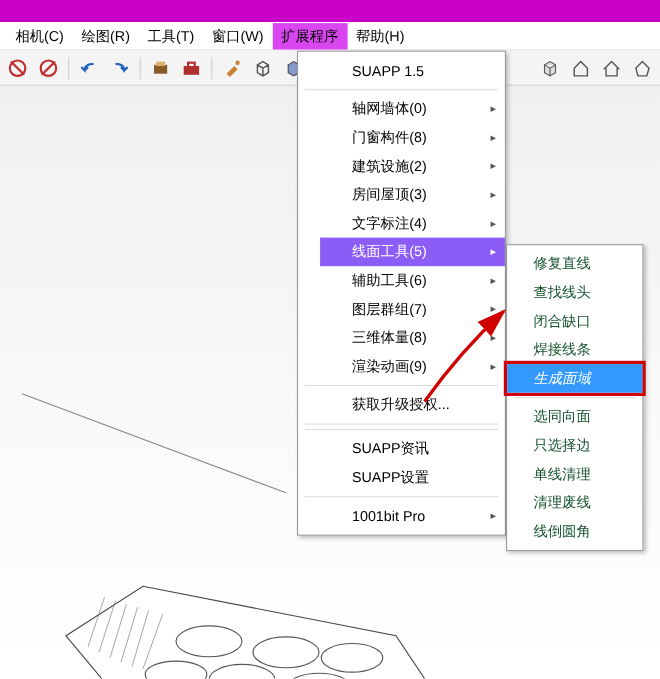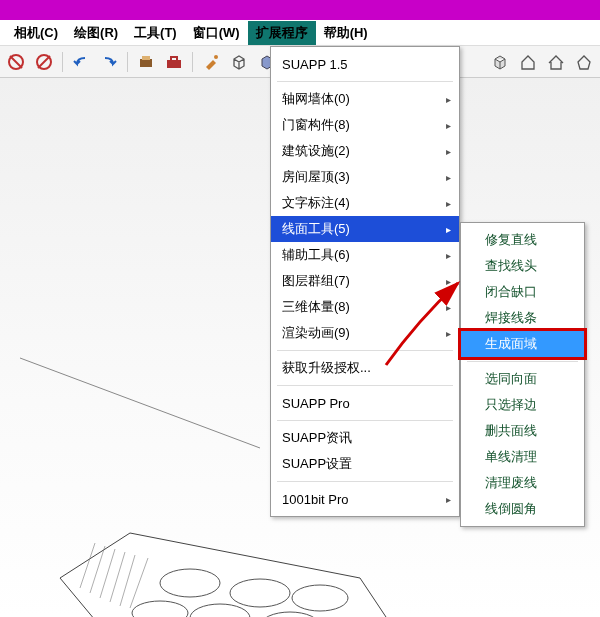--- a/index.html
+++ b/index.html
@@ -1,40 +1,40 @@
 <!DOCTYPE html>
 <html><head>
 <meta charset="utf-8">
 <style>
   * { margin: 0; padding: 0; box-sizing: border-box; font-family: "Microsoft YaHei", sans-serif; font-size: 13px; }
   body { width: 600px; height: 617px; background: #fff; overflow: hidden; position: relative; }
   
   .titlebar { height: 20px; background: #c800c8; }
   
   .menubar { height: 26px; background: #fff; display: flex; align-items: center; padding: 0 6px; border-bottom: 1px solid #ddd; }
-  .menubar-item { padding: 3px 8px; cursor: default; color: #000; font-weight: bold; }
-  .menubar-item.active { background: #0f766e; }
+  .menubar-item { padding: 3px 8px; cursor: default; color: #000; }
+  .menubar-item.active { background: #d946ef; }
   
   .toolbar { height: 32px; background: #f4f4f4; display: flex; align-items: center; padding: 0 4px; gap: 4px; border-bottom: 1px solid #ccc; }
   .tool-btn { width: 24px; height: 24px; display: flex; align-items: center; justify-content: center; border-radius: 2px; }
   .tool-sep { width: 1px; height: 20px; background: #ccc; margin: 0 2px; }
   
   .viewport { position: absolute; top: 78px; left: 0; right: 0; bottom: 0; background: linear-gradient(to bottom, #f0f0f0 0%, #fafafa 60%, #fff 100%); overflow: hidden; }
   .viewport svg { position: absolute; top: 0; left: 0; }
   
   .dropdown { position: absolute; top: 46px; left: 270px; width: 190px; background: #fff; border: 1px solid #999; box-shadow: 2px 2px 4px rgba(0,0,0,.25); padding: 4px 0; }
-  .menu-item { height: 26px; display: flex; align-items: center; padding: 0 8px 0 11px; position: relative; color: #000; }
-  .menu-item.hl { background: #1d4ed8; color: #fff; }
+  .menu-item { height: 26px; display: flex; align-items: center; padding: 0 8px 0 29px; position: relative; color: #000; margin-left: 20px; }
+  .menu-item.hl { background: #8b5cf6; color: #fff; }
   .menu-item .arrow { position: absolute; right: 8px; font-size: 10px; color: #555; }
   .menu-item.hl .arrow { color: #fff; }
   .menu-sep { height: 1px; background: #ddd; margin: 4px 6px; }
   
   .submenu { position: absolute; top: 222px; left: 460px; width: 125px; background: #fff; border: 1px solid #999; box-shadow: 2px 2px 4px rgba(0,0,0,.25); padding: 4px 0; }
   .sub-item { height: 26px; display: flex; align-items: center; padding: 0 8px 0 24px; color: #14532d; }
-  .sub-item.hl { background: #3399ff; color: #fff; }
+  .sub-item.hl { background: #3399ff; color: #fff; font-style: italic; }
   .sub-highlight { border: 3px solid #d00000; margin: -3px; }
   
   .red-arrow { position: absolute; top: 265px; left: 378px; pointer-events: none; }
 </style>
 </head>
 <body>
 
 <div class="titlebar"></div>
 
 <div class="menubar">
@@ -194,23 +194,20 @@
     </div>
   <div class="menu-item">
       <span>渲染动画(9)</span>
       <span class="arrow">▸</span>
     </div>
   <div class="menu-sep"></div>
   <div class="menu-item">
       <span>获取升级授权...</span>
     </div>
   <div class="menu-sep"></div>
-  <div class="menu-item">
-      <span>SUAPP Pro</span>
-    </div>
   <div class="menu-sep"></div>
   <div class="menu-item">
       <span>SUAPP资讯</span>
     </div>
   <div class="menu-item">
       <span>SUAPP设置</span>
     </div>
   <div class="menu-sep"></div>
   <div class="menu-item">
       <span>1001bit Pro</span>
@@ -222,21 +219,20 @@
   <div class="sub-item">修复直线</div>
   <div class="sub-item">查找线头</div>
   <div class="sub-item">闭合缺口</div>
   <div class="sub-item">焊接线条</div>
   <div class="sub-highlight">
     <div class="sub-item hl">生成面域</div>
   </div>
   <div class="menu-sep"></div>
   <div class="sub-item">选同向面</div>
   <div class="sub-item">只选择边</div>
-  <div class="sub-item">删共面线</div>
   <div class="sub-item">单线清理</div>
   <div class="sub-item">清理废线</div>
   <div class="sub-item">线倒圆角</div>
 
 </div>
 
 <svg class="red-arrow" width="120" height="110">
   <defs>
       <marker id="ah" markerWidth="10" markerHeight="10" refX="8" refY="3" orient="auto">
         <path d="M0,0 L9,3 L0,6 Z" fill="#d00000"></path>

